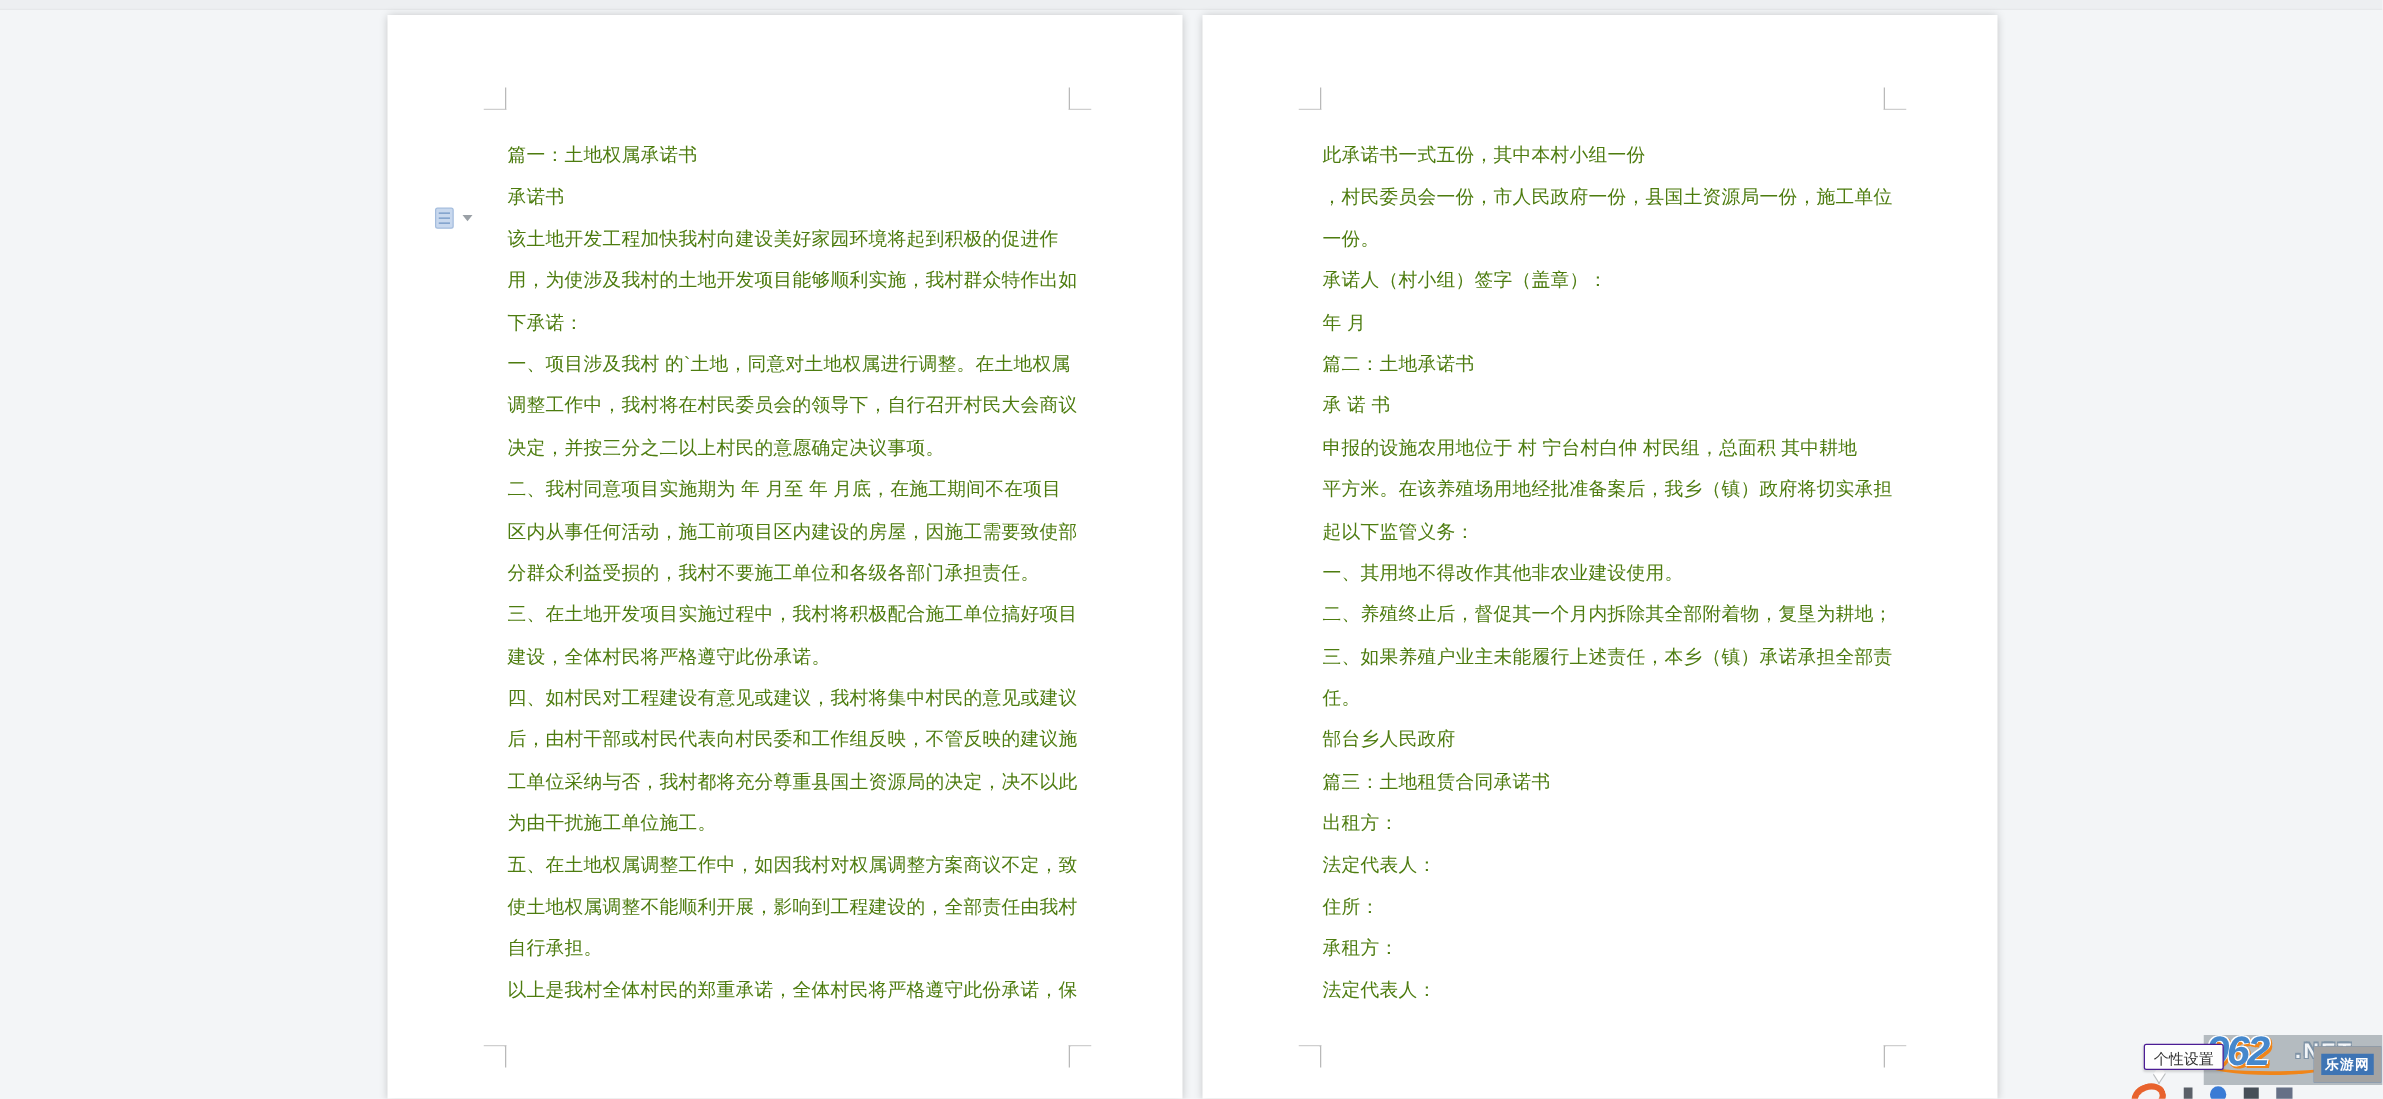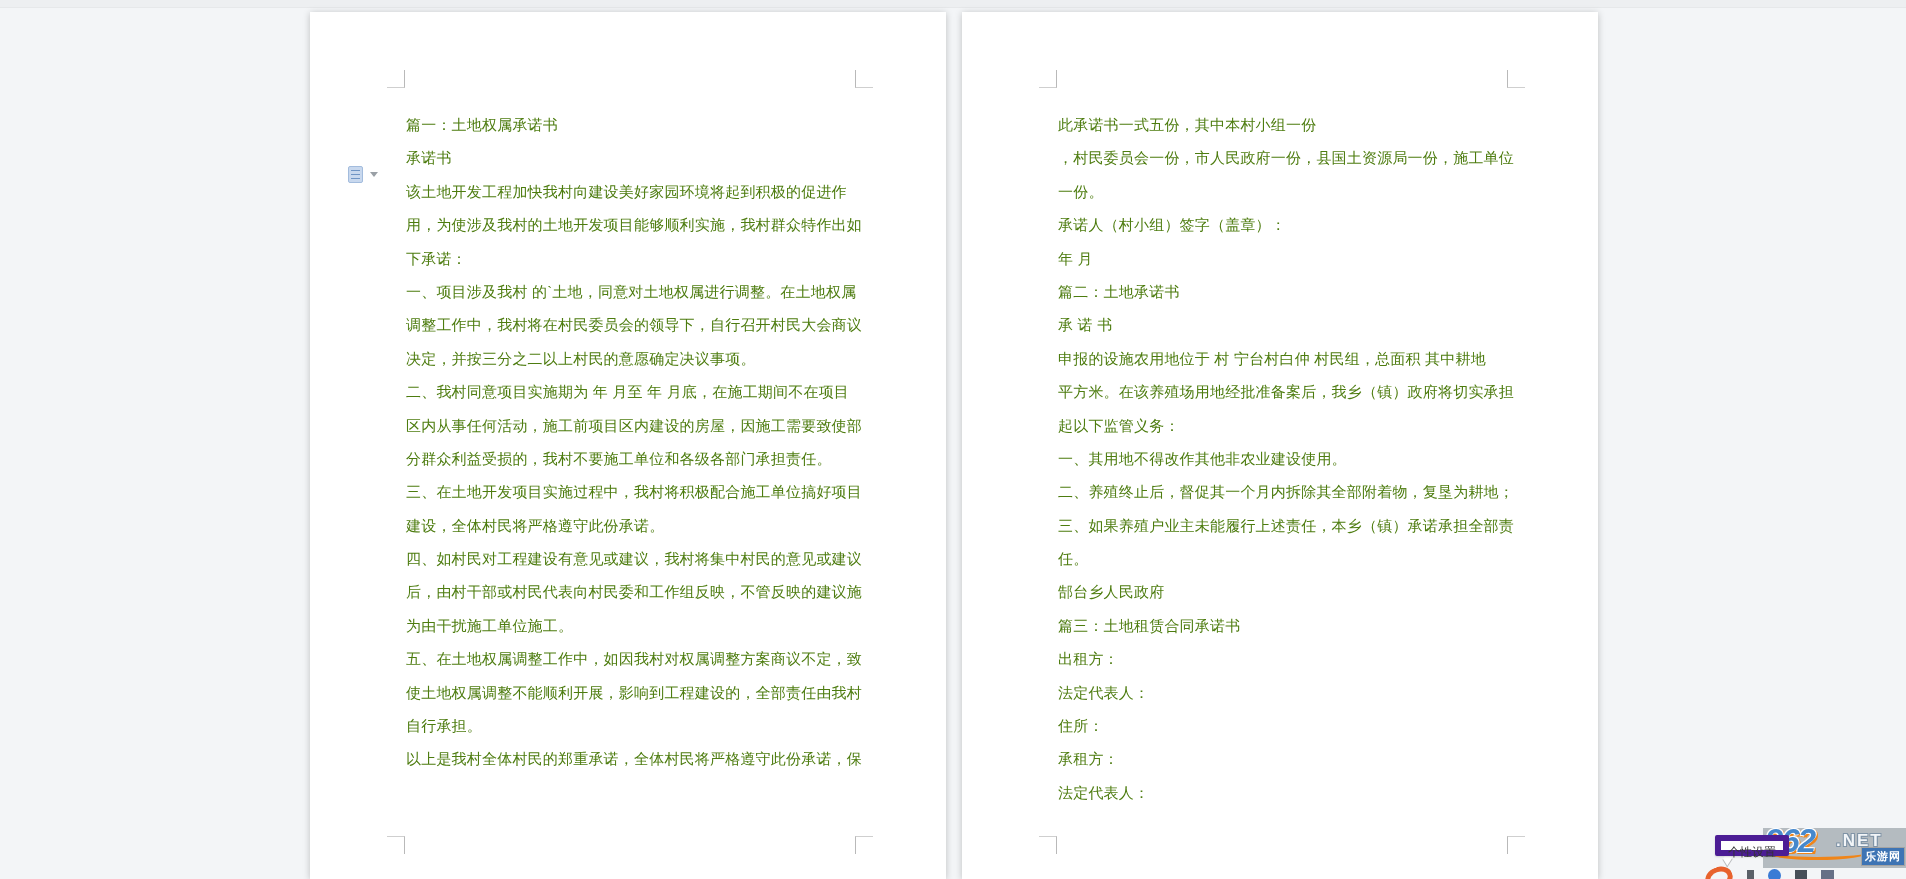--- a/index.html
+++ b/index.html
@@ -50,21 +50,21 @@
     background:#6f94c4; box-shadow:0 4px 0 #6f94c4, 0 8px 0 #6f94c4;
   }
   .drop-arrow{
     width:0; height:0; border-left:4px solid transparent; border-right:4px solid transparent;
     border-top:5px solid #9aa0a6;
   }
 
   
   .tooltip{
     position:absolute; left:1715px; top:835px; height:21px;
-    background:#fefefe; border:6px solid #4c1d95; border-radius:2px;
+    background:#fefefe; border:1px solid #4c1d95; border-radius:2px;
     font-size:12px; color:#333; padding:3px 7px 0 7px; z-index:6;
     box-shadow:0 1px 2px rgba(0,0,0,0.15);
   }
   .tooltip-tail{
     position:absolute; left:1723px; top:855px; width:9px; height:9px;
     background:#fefefe; border-right:1px solid #b9bcbe; border-bottom:1px solid #b9bcbe;
     transform:rotate(58deg) skewX(25deg); z-index:5;
   }
 
   
@@ -84,21 +84,21 @@
     font-size:17px; font-weight:bold; letter-spacing:2px;
     color:#f2f5f8; text-shadow:1px 1px 0 #7f93a6,-1px -1px 0 #7f93a6,1px -1px 0 #7f93a6,-1px 1px 0 #7f93a6;
   }
   .wm-swoosh{
     position:absolute; left:2px; top:16px; width:104px; height:16px;
     border-bottom:3px solid #f08519; border-radius:0 0 55% 55%;
   }
   .wm-badge{
     position:absolute; right:1px; bottom:2px;
     background:#3e74b4; color:#fff; font-size:11px; font-weight:bold;
-    padding:1px 3px; border:1px solid #a3a3a3; letter-spacing:1px;margin-top:48px;
+    padding:1px 3px; border:6px solid #a3a3a3; letter-spacing:1px;margin-top:48px;
   }
 
   
   .taskbar-icons{
     position:absolute; left:1705px; bottom:0; width:201px; height:14px;
     display:flex; align-items:flex-start; gap:14px; z-index:3;
   }
   .tb-orange{
     width:28px; height:22px; border:5px solid #e8622d; border-radius:50%;
     border-bottom-color:transparent; transform:rotate(-20deg); margin-top:2px;
@@ -131,20 +131,21 @@
       <div class="line">一、项目涉及我村 的`土地，同意对土地权属进行调整。在土地权属</div>
       <div class="line">调整工作中，我村将在村民委员会的领导下，自行召开村民大会商议</div>
       <div class="line">决定，并按三分之二以上村民的意愿确定决议事项。</div>
       <div class="line">二、我村同意项目实施期为 年 月至 年 月底，在施工期间不在项目</div>
       <div class="line">区内从事任何活动，施工前项目区内建设的房屋，因施工需要致使部</div>
       <div class="line">分群众利益受损的，我村不要施工单位和各级各部门承担责任。</div>
       <div class="line">三、在土地开发项目实施过程中，我村将积极配合施工单位搞好项目</div>
       <div class="line">建设，全体村民将严格遵守此份承诺。</div>
       <div class="line">四、如村民对工程建设有意见或建议，我村将集中村民的意见或建议</div>
       <div class="line">后，由村干部或村民代表向村民委和工作组反映，不管反映的建议施</div>
+      <div class="line">工单位采纳与否，我村都将充分尊重县国土资源局的决定，决不以此</div>
       <div class="line">为由干扰施工单位施工。</div>
       <div class="line">五、在土地权属调整工作中，如因我村对权属调整方案商议不定，致</div>
       <div class="line">使土地权属调整不能顺利开展，影响到工程建设的，全部责任由我村</div>
       <div class="line">自行承担。</div>
       <div class="line">以上是我村全体村民的郑重承诺，全体村民将严格遵守此份承诺，保</div>
     </div>
 </section>
 
 <section class="page page-right">
   <div class="mark mark-tl"></div>

